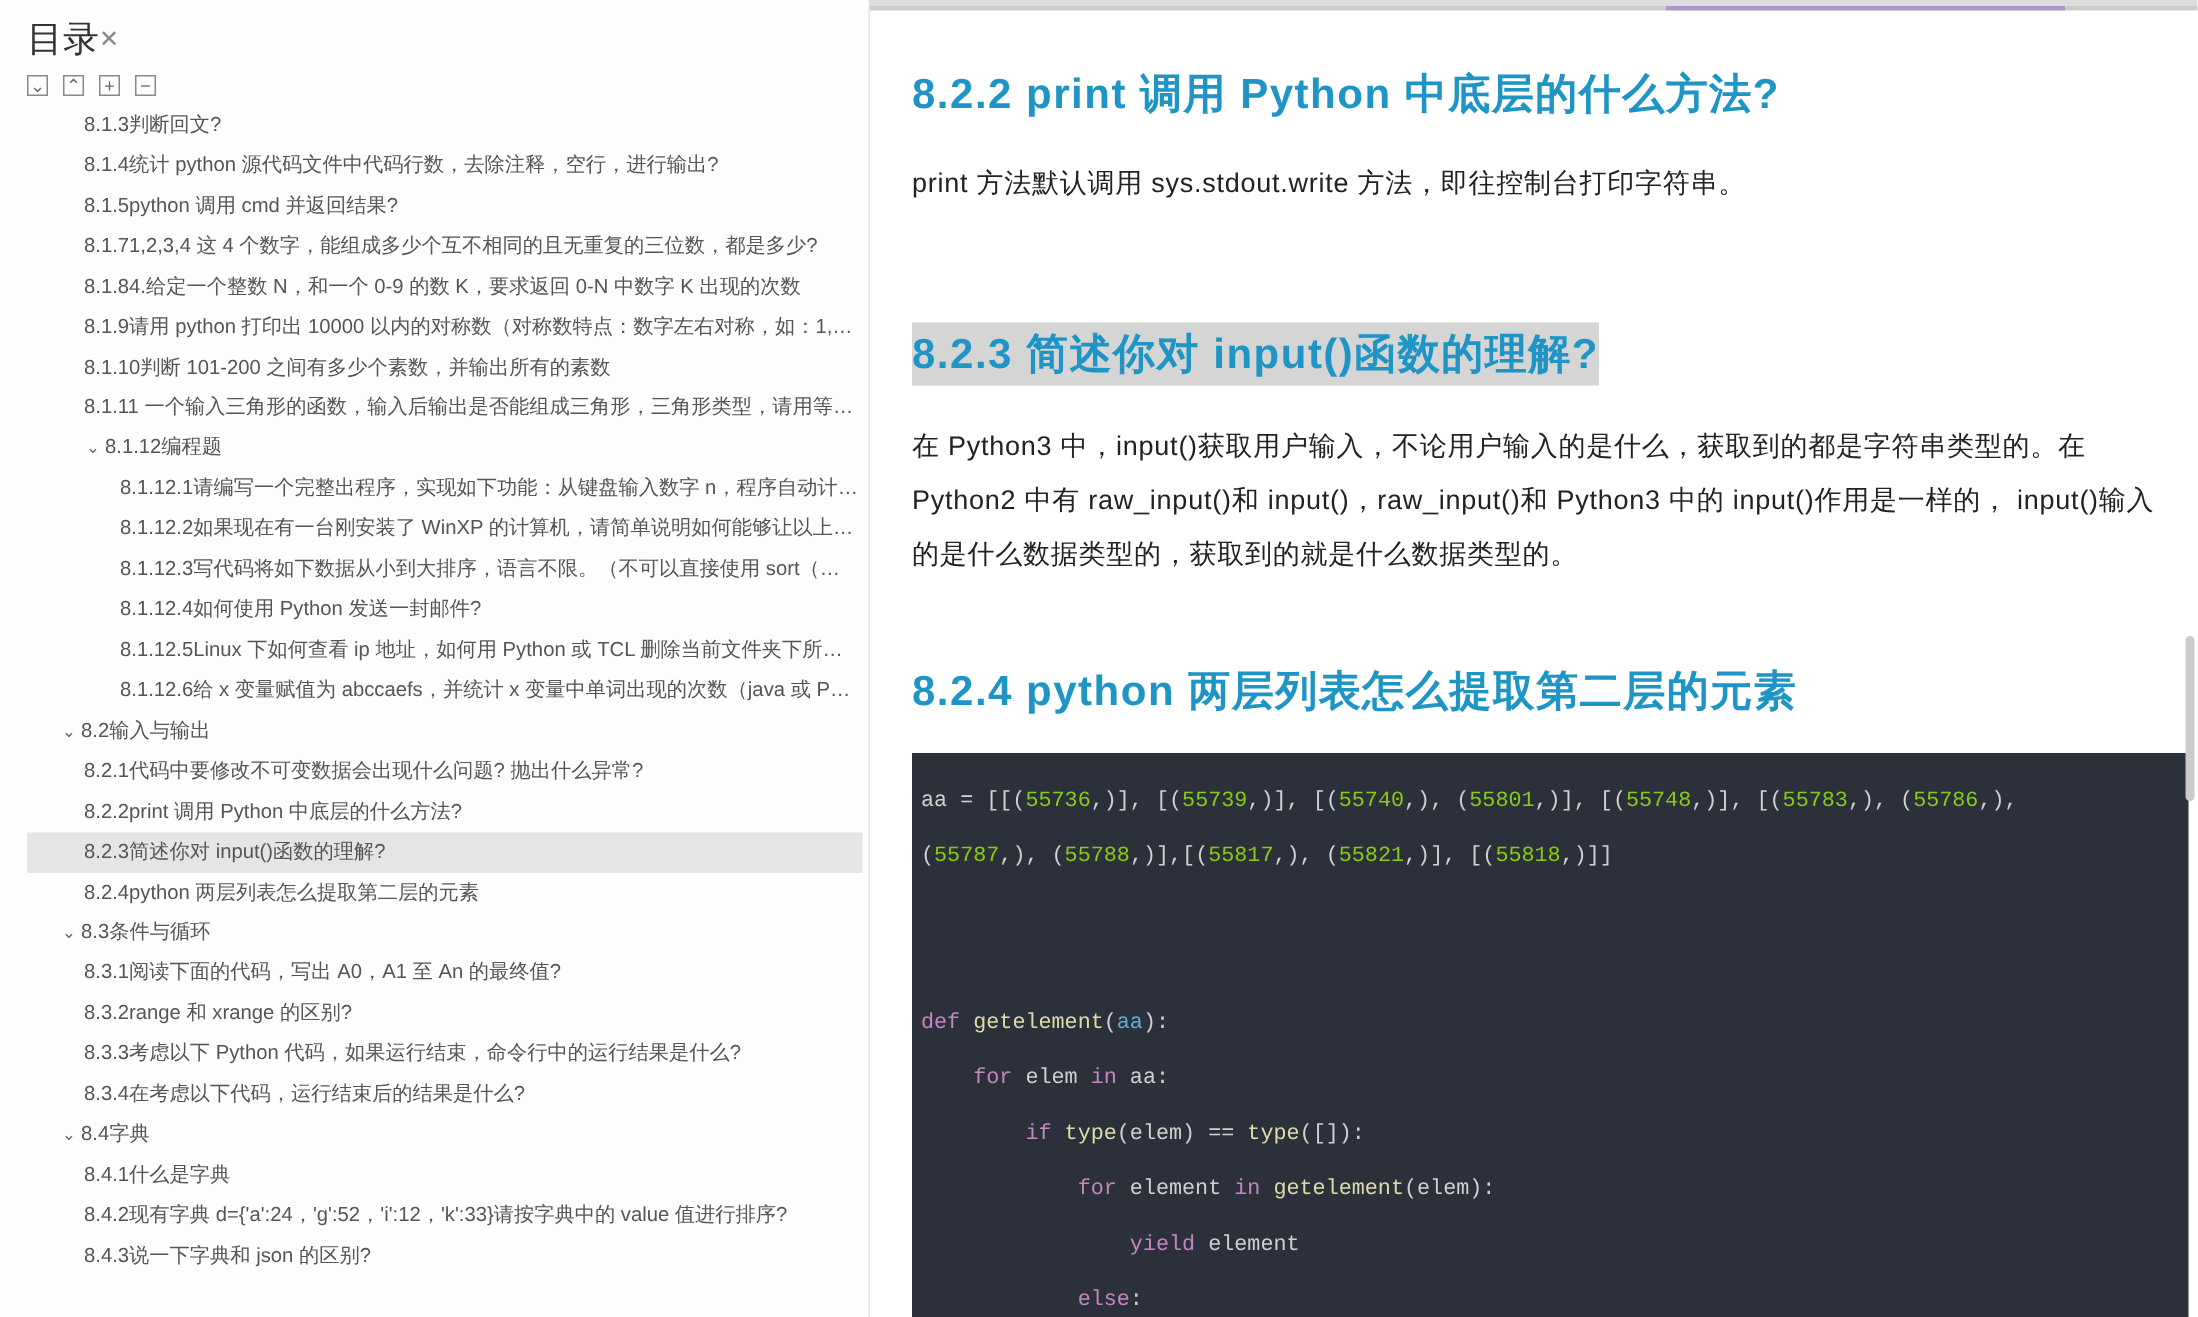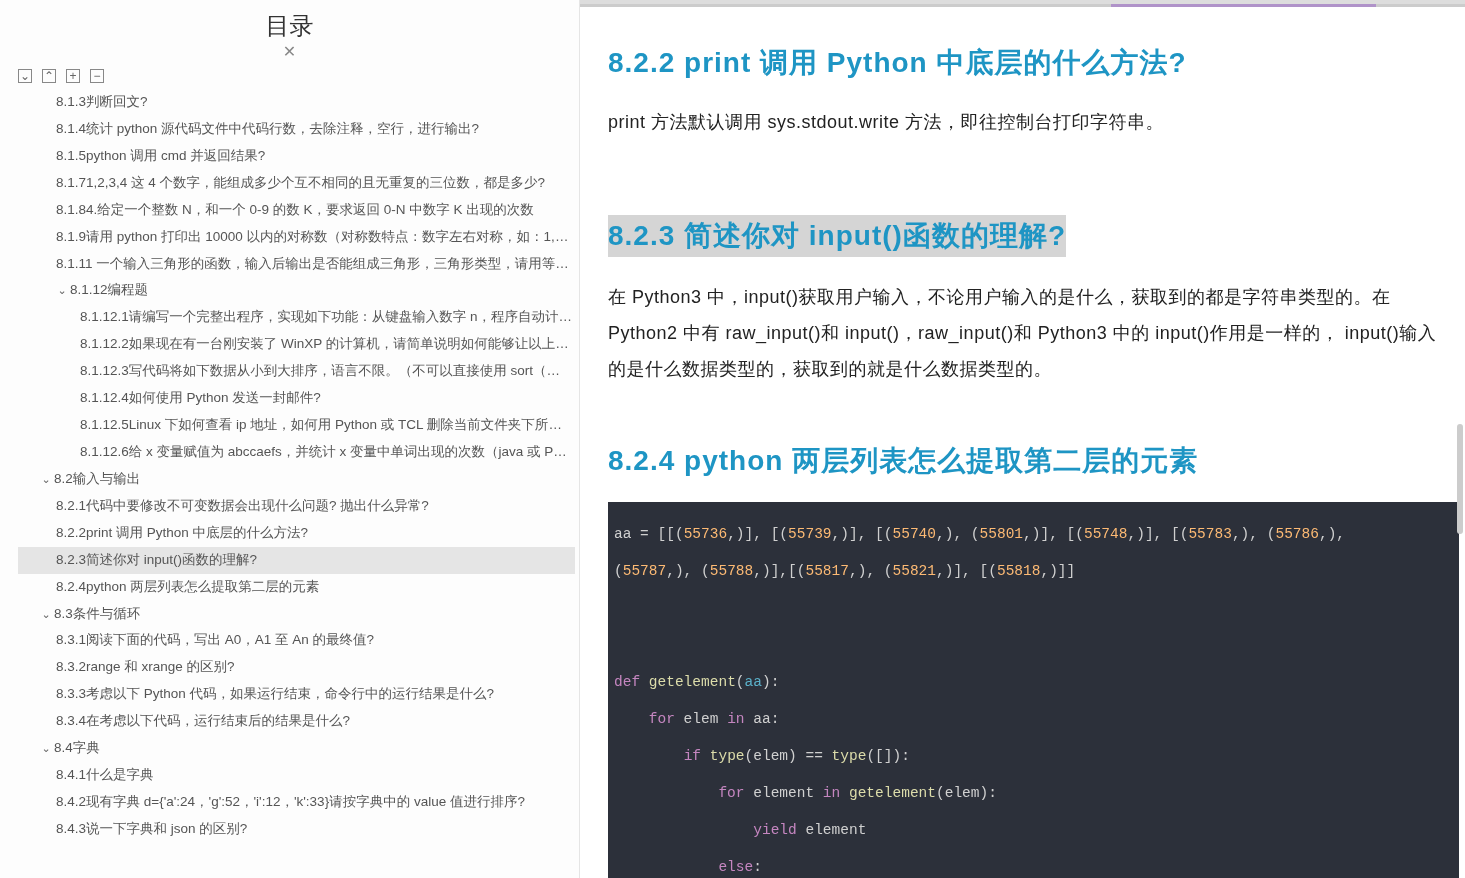--- a/index.html
+++ b/index.html
@@ -1,42 +1,42 @@
 <!DOCTYPE html>
 <html><head>
 <meta charset="utf-8">
 <style>
 * { margin:0; padding:0; box-sizing:border-box; }
 body { font-family: "Microsoft YaHei", "PingFang SC", Arial, sans-serif; background:#fff; width:1465px; height:878px; overflow:hidden; }
 .container { display:flex; height:100%; }
 
 
 .sidebar { width:580px; background:#fdfdfd; border-right:1px solid #e5e5e5; display:flex; flex-direction:column; }
-.sidebar-header { padding:10px 18px 8px; display:flex; justify-content:space-between; align-items:center;flex-direction:column; }
+.sidebar-header { padding:10px 18px 8px; display:flex; align-items:center; }
 .sidebar-title { font-size:24px; font-weight:400; color:#333; }
 .close-btn { font-size:16px; color:#888; cursor:pointer; }
 .toolbar { display:flex; gap:10px; padding:0 18px 6px; }
 .tool-icon { width:14px; height:14px; border:1px solid #888; cursor:pointer; display:inline-flex; align-items:center; justify-content:center; font-size:12px; color:#666; line-height:1; }
 .toc-scroll { flex:1; overflow-y:auto; padding:0 4px 0 18px; }
 .toc-item { font-size:13.5px; color:#555; white-space:nowrap; overflow:hidden; text-overflow:ellipsis; padding:3px 2px 3px 0; cursor:pointer; line-height:1.55; }
 .toc-item.level-1 { padding-left:22px; }
 .toc-item.level-2 { padding-left:38px; }
 .toc-item.level-3 { padding-left:62px; }
 .toc-item.selected { background:#e5e5e5; }
 .chevron { display:inline-block; width:12px; text-align:center; margin-right:2px; color:#666; font-size:11px; }
 
 
 .content { flex:1; overflow-y:auto; padding:40px 12px 0 28px; border-top:4px solid #ddd; position:relative; }
 .content::before { content:""; position:absolute; top:0; left:0; right:0; height:3px; background:linear-gradient(to right,#ccc 60%,#b093c9 60%,#b093c9 90%,#ccc 90%); }
 .section-heading { color:#1e95c4; font-size:28px; font-weight:700; margin:0 0 22px 0; letter-spacing:1px; }
 .section-heading.highlight { background:#d5d5d5; display:inline-block; padding:2px 0;margin-top:20px; }
 .body-text { font-size:18px; color:#222; line-height:2.0; margin-bottom:55px; letter-spacing:0.5px; }
 .code-block { background:#2c303a; color:#dcdcdc; font-family:"Courier New",monospace; font-size:14.5px; padding:14px 6px 14px 6px; line-height:2.55; white-space:pre; overflow:hidden; margin-top:18px; margin-right:-6px; }
 .c-v  { color:#d0d0d0; }
-.c-n  { color:#fdba74; }
+.c-n  { color:#84cc16; }
 .c-kw { color:#c586c0; }
 .c-fn { color:#dcdcaa; }
 .c-p  { color:#5bb0c9; }
 .c-op { color:#d0d0d0; }
 .scrollbar-stub { position:absolute; right:2px; top:420px; width:6px; height:110px; background:#ccc; border-radius:3px; }
 </style>
 </head>
 <body>
 
 <div class="container">
@@ -52,20 +52,21 @@
       <span class="tool-icon">+</span>
       <span class="tool-icon">−</span>
     </div>
     <div class="toc-scroll" id="toc-list">
         <div class="toc-item level-2"><span>8.1.3判断回文?</span></div>
         <div class="toc-item level-2"><span>8.1.4统计 python 源代码文件中代码行数，去除注释，空行，进行输出?</span></div>
         <div class="toc-item level-2"><span>8.1.5python 调用 cmd 并返回结果?</span></div>
         <div class="toc-item level-2"><span>8.1.71,2,3,4 这 4 个数字，能组成多少个互不相同的且无重复的三位数，都是多少?</span></div>
         <div class="toc-item level-2"><span>8.1.84.给定一个整数 N，和一个 0-9 的数 K，要求返回 0-N 中数字 K 出现的次数</span></div>
         <div class="toc-item level-2"><span>8.1.9请用 python 打印出 10000 以内的对称数（对称数特点：数字左右对称，如：1,2,11,1 ...</span></div>
+        <div class="toc-item level-2"><span>8.1.10判断 101-200 之间有多少个素数，并输出所有的素数</span></div>
         <div class="toc-item level-2"><span>8.1.11 一个输入三角形的函数，输入后输出是否能组成三角形，三角形类型，请用等价类划分 ...</span></div>
         <div class="toc-item level-2"><span class="chevron">⌄</span><span>8.1.12编程题</span></div>
         <div class="toc-item level-3"><span>8.1.12.1请编写一个完整出程序，实现如下功能：从键盘输入数字 n，程序自动计算 n!、...</span></div>
         <div class="toc-item level-3"><span>8.1.12.2如果现在有一台刚安装了 WinXP 的计算机，请简单说明如何能够让以上程序得以...</span></div>
         <div class="toc-item level-3"><span>8.1.12.3写代码将如下数据从小到大排序，语言不限。（不可以直接使用 sort（）等排序方...</span></div>
         <div class="toc-item level-3"><span>8.1.12.4如何使用 Python 发送一封邮件?</span></div>
         <div class="toc-item level-3"><span>8.1.12.5Linux 下如何查看 ip 地址，如何用 Python 或 TCL 删除当前文件夹下所有文件...</span></div>
         <div class="toc-item level-3"><span>8.1.12.6给 x 变量赋值为 abccaefs，并统计 x 变量中单词出现的次数（java 或 Python ...</span></div>
         <div class="toc-item level-1"><span class="chevron">⌄</span><span>8.2输入与输出</span></div>
         <div class="toc-item level-2"><span>8.2.1代码中要修改不可变数据会出现什么问题? 抛出什么异常?</span></div>

